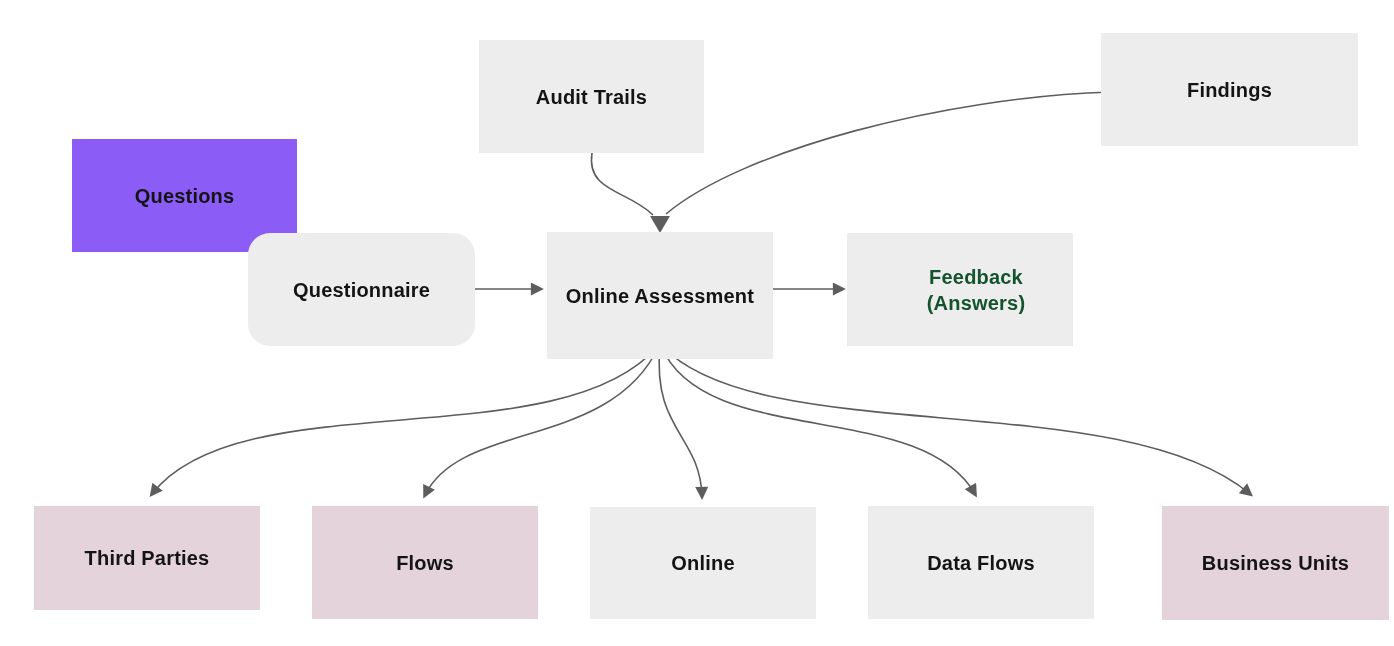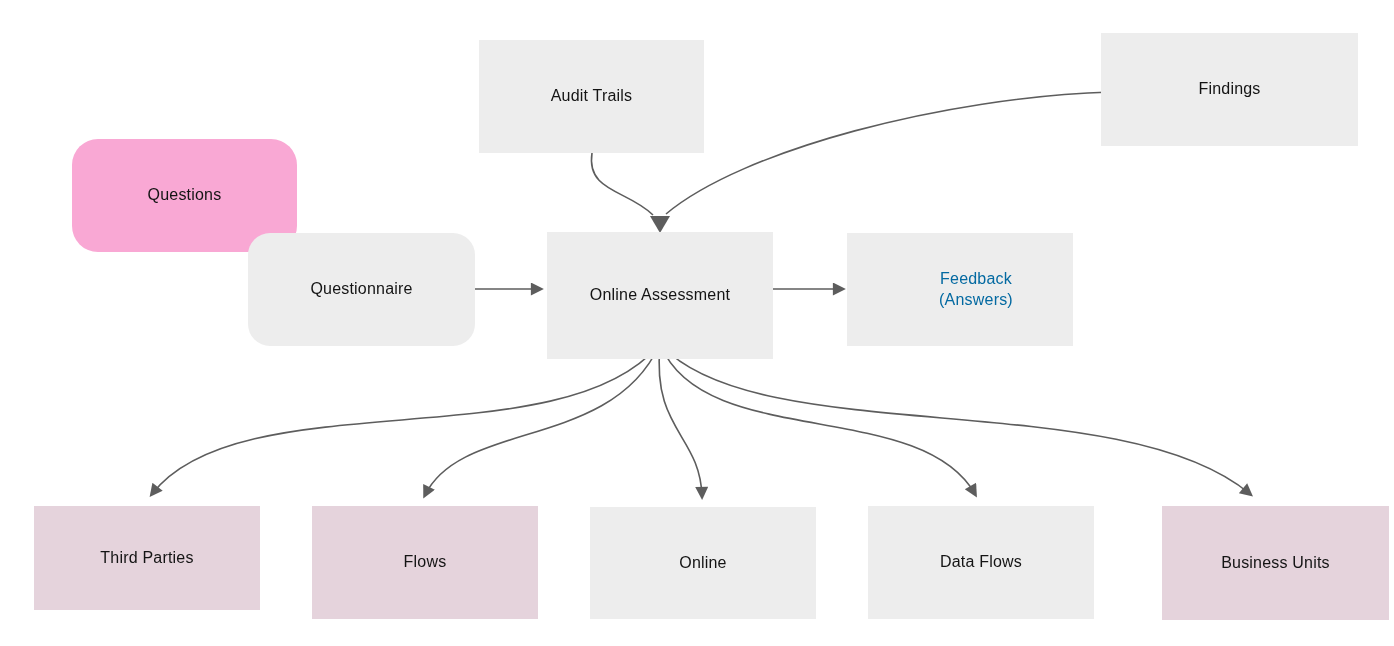--- a/index.html
+++ b/index.html
@@ -25,22 +25,22 @@
   }
   .node {
     position: absolute;
     display: flex;
     align-items: center;
     justify-content: center;
     text-align: center;
     box-sizing: border-box;
   }
   .node .label {
-    font-weight: 400;
-    font-size: 16px;
+    font-weight: 700;
+    font-size: 20px;
     letter-spacing: 0.2px;
     line-height: 1.3;
     white-space: nowrap;
   }
 </style>
 </head>
 <body>
 
 <div class="stage" style="width: 1394px; height: 646px; background: rgb(255, 255, 255);">
   <svg id="edges-layer" xmlns="http://www.w3.org/2000/svg" viewBox="0 0 1394 646">
@@ -54,21 +54,21 @@
       <path d="M1111 92 C945 97 742 150 666 214" fill="none" stroke="#5d5d5d" stroke-width="1.6"></path>
       <path d="M773 289 L842 289" fill="none" stroke="#5d5d5d" stroke-width="1.6" marker-end="url(#arw)"></path>
       <path d="M658 346 C560 460 240 380 152 494" fill="none" stroke="#5d5d5d" stroke-width="1.6" marker-end="url(#arw)"></path>
       <path d="M659 346 C610 450 462 420 425 495" fill="none" stroke="#5d5d5d" stroke-width="1.6" marker-end="url(#arw)"></path>
       <path d="M660 346 C652 430 700 435 702 496" fill="none" stroke="#5d5d5d" stroke-width="1.6" marker-end="url(#arw)"></path>
       <path d="M661 346 C705 450 920 398 975 494" fill="none" stroke="#5d5d5d" stroke-width="1.6" marker-end="url(#arw)"></path>
       <path d="M662 346 C760 450 1120 385 1250 494" fill="none" stroke="#5d5d5d" stroke-width="1.6" marker-end="url(#arw)"></path>
       <polygon points="650,216 670,216 660,233" fill="#5d5d5d"></polygon>
     </svg>
   <div id="nodes-layer">
-      <div class="node gray" style="left: 72px; top: 139px; width: 225px; height: 113px; background: #f9a8d4; border-radius: 26px;">
+      <div class="node gray" style="left: 72px; top: 139px; width: 225px; height: 113px; background: #8b5cf6;">
         <div class="label" style="color: rgb(20, 20, 20);">
           <div>Questions</div>
         </div>
       </div>
       <div class="node gray" style="left: 479px; top: 40px; width: 225px; height: 113px; background: rgb(237, 237, 237);">
         <div class="label" style="color: rgb(20, 20, 20);">
           <div>Audit Trails</div>
         </div>
       </div>
       <div class="node gray" style="left: 1101px; top: 33px; width: 257px; height: 113px; background: rgb(237, 237, 237);">
@@ -80,21 +80,21 @@
         <div class="label" style="color: rgb(20, 20, 20);">
           <div>Questionnaire</div>
         </div>
       </div>
       <div class="node gray" style="left: 547px; top: 232px; width: 226px; height: 127px; background: rgb(237, 237, 237);">
         <div class="label" style="color: rgb(20, 20, 20);">
           <div>Online Assessment</div>
         </div>
       </div>
       <div class="node gray" style="left: 847px; top: 233px; width: 226px; height: 113px; background: rgb(237, 237, 237);">
-        <div class="label" style="color: #0369a1; margin-left: 32px;">
+        <div class="label" style="color: #14532d; margin-left: 32px;">
           <div>Feedback</div>
           <div>(Answers)</div>
         </div>
       </div>
       <div class="node pink" style="left: 34px; top: 506px; width: 226px; height: 104px; background: rgb(229, 211, 220);">
         <div class="label" style="color: rgb(20, 20, 20);">
           <div>Third Parties</div>
         </div>
       </div>
       <div class="node pink" style="left: 312px; top: 506px; width: 226px; height: 113px; background: rgb(229, 211, 220);">

